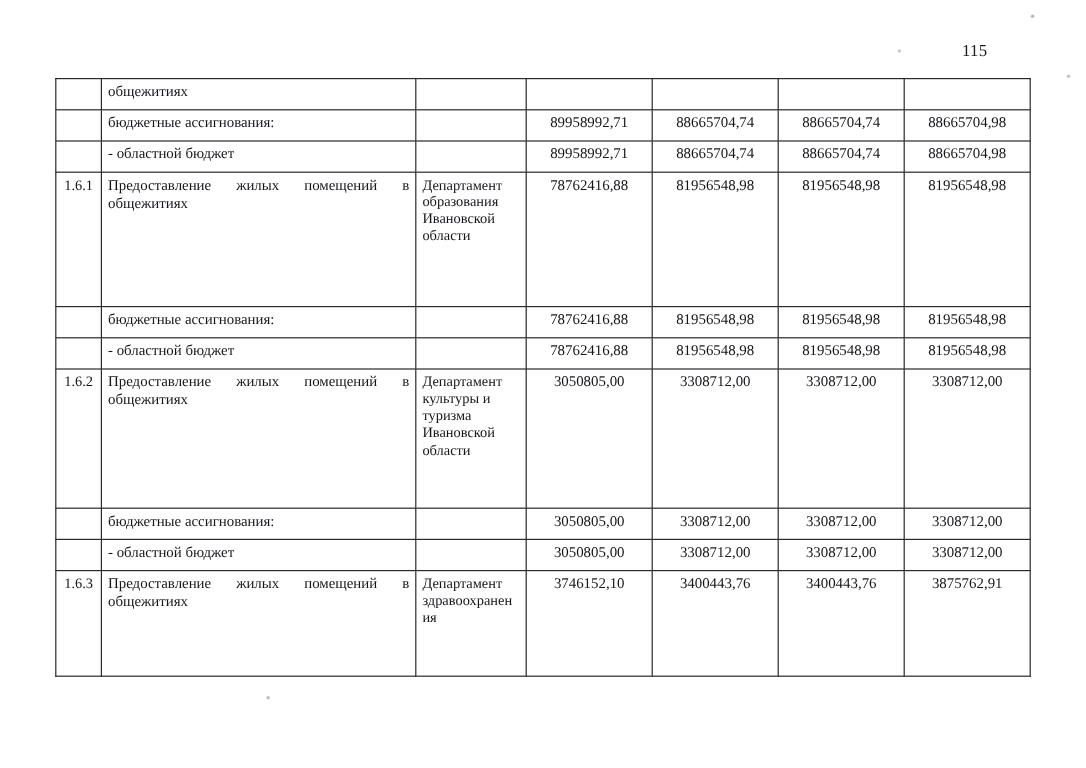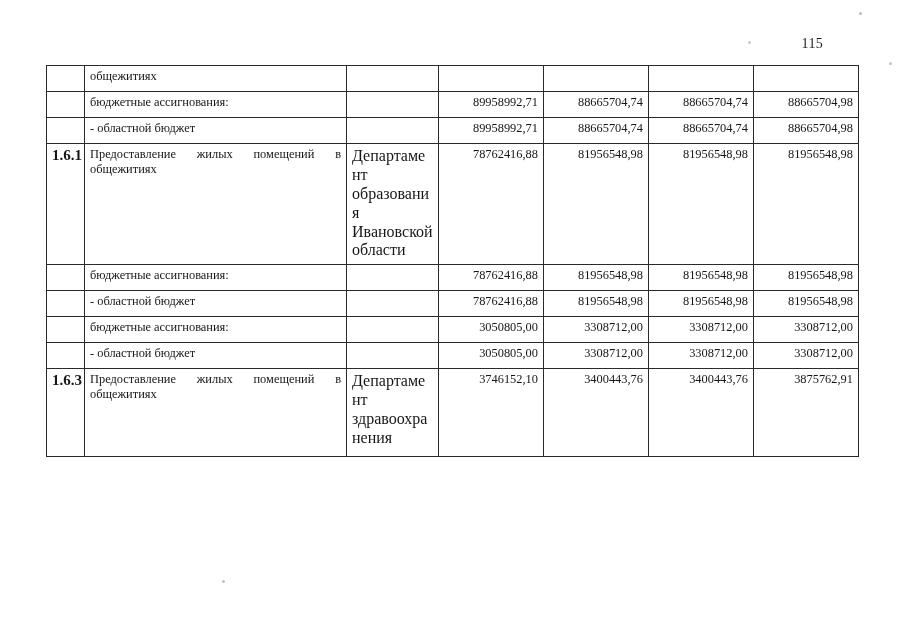--- a/index.html
+++ b/index.html
@@ -57,41 +57,40 @@
   col.c-num   { width: 38px; }
   col.c-name  { width: 262px; }
   col.c-dept  { width: 92px; }
   col.c-v1    { width: 105px; }
   col.c-v2    { width: 105px; }
   col.c-v3    { width: 105px; }
   col.c-v4    { width: 105px; }
 
   .cell-num {
     text-align: center;
-    font-size: 15px;
+    font-size: 12px;
     white-space: nowrap;
-    font-weight: bold;
   }
   .cell-name {
     text-align: justify;
     text-align-last: justify;
     hyphens: none;
   }
   .cell-name.plain {
     text-align: left;
     text-align-last: left;
   }
   .cell-dept {
-    font-size: 16px;
+    font-size: 12px;
     line-height: 1.22;
     text-align: left;
     word-break: break-word;
   }
   .cell-val {
-    text-align: right;
+    text-align: center;
     white-space: nowrap;
   }
   .row-tall td { height: 104px; }
   .row-tall2 td { height: 108px; }
   .row-tall3 td { height: 80px; }
   .row-small td { height: 18px; }
 </style>
 </head>
 <body>
 
@@ -168,20 +167,29 @@
       <tr class="row-small">
         <td class="cell-num"></td>
         <td class="cell-name plain">- областной бюджет</td>
         <td class="cell-dept"></td>
         <td class="cell-val">78762416,88</td>
         <td class="cell-val">81956548,98</td>
         <td class="cell-val">81956548,98</td>
         <td class="cell-val">81956548,98</td>
       </tr>
 
+      <tr class="row-tall2">
+        <td class="cell-num">1.6.2</td>
+        <td class="cell-name">Предоставление жилых помещений в общежитиях</td>
+        <td class="cell-dept">Департамент культуры и туризма Ивановской области</td>
+        <td class="cell-val">3050805,00</td>
+        <td class="cell-val">3308712,00</td>
+        <td class="cell-val">3308712,00</td>
+        <td class="cell-val">3308712,00</td>
+      </tr>
 
       <tr class="row-small">
         <td class="cell-num"></td>
         <td class="cell-name plain">бюджетные ассигнования:</td>
         <td class="cell-dept"></td>
         <td class="cell-val">3050805,00</td>
         <td class="cell-val">3308712,00</td>
         <td class="cell-val">3308712,00</td>
         <td class="cell-val">3308712,00</td>
       </tr>

